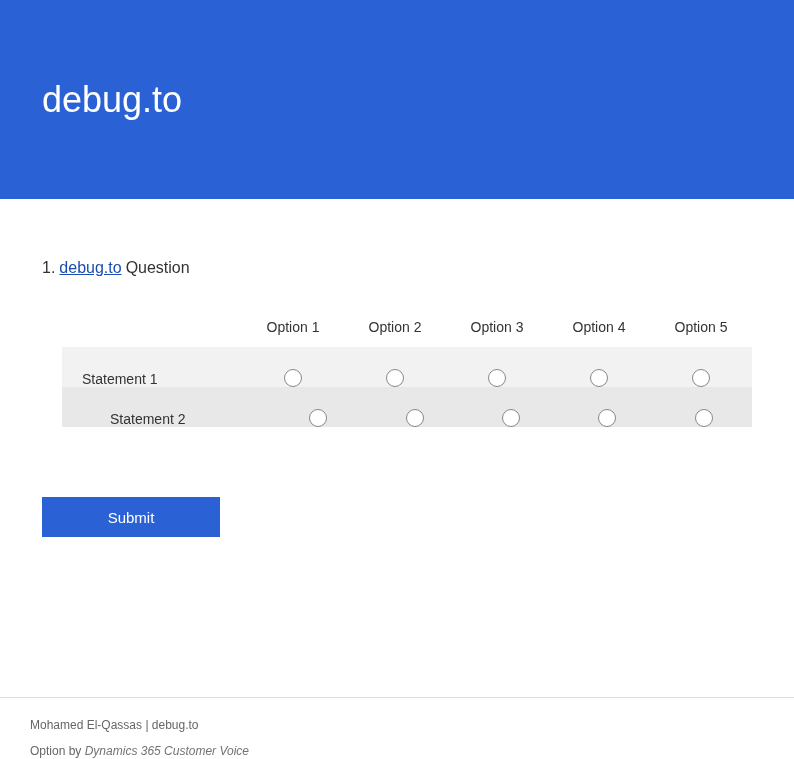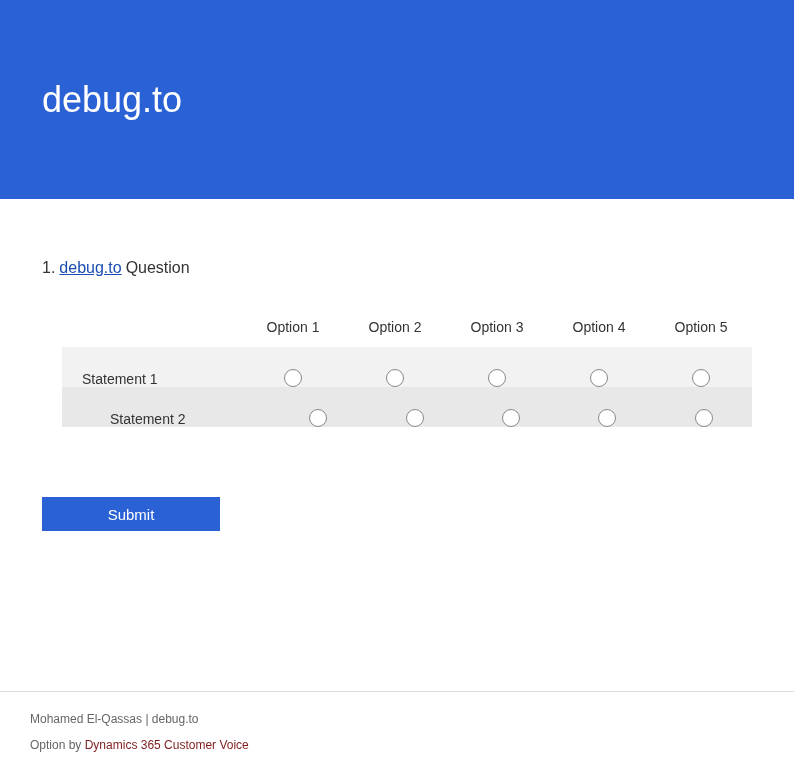--- a/index.html
+++ b/index.html
@@ -82,33 +82,33 @@
   cursor: pointer;
 }
 .submit-section {
   margin-top: 70px;
 }
 .submit-btn {
   background: #2a62d6;
   color: #fff;
   border: none;
   width: 178px;
-  height: 34px;
+  height: 40px;
   font-size: 15px;
   cursor: pointer;
 }
 .footer {
   border-top: 1px solid #ddd;
   padding: 20px 30px;
   font-size: 12px;
   color: #666;
   margin-top: 120px;
 }
 .footer-line { margin-bottom: 12px; }
-.footer-link { color: #7f1d1d; text-decoration: none; }
+.footer-link { color: #737373; text-decoration: none; font-style: italic; }
 </style>
 </head>
 <body>
 
 <div class="header">
   <div class="header-title">debug.to</div>
 </div>
 
 <div class="content">
   <div class="question-header">

